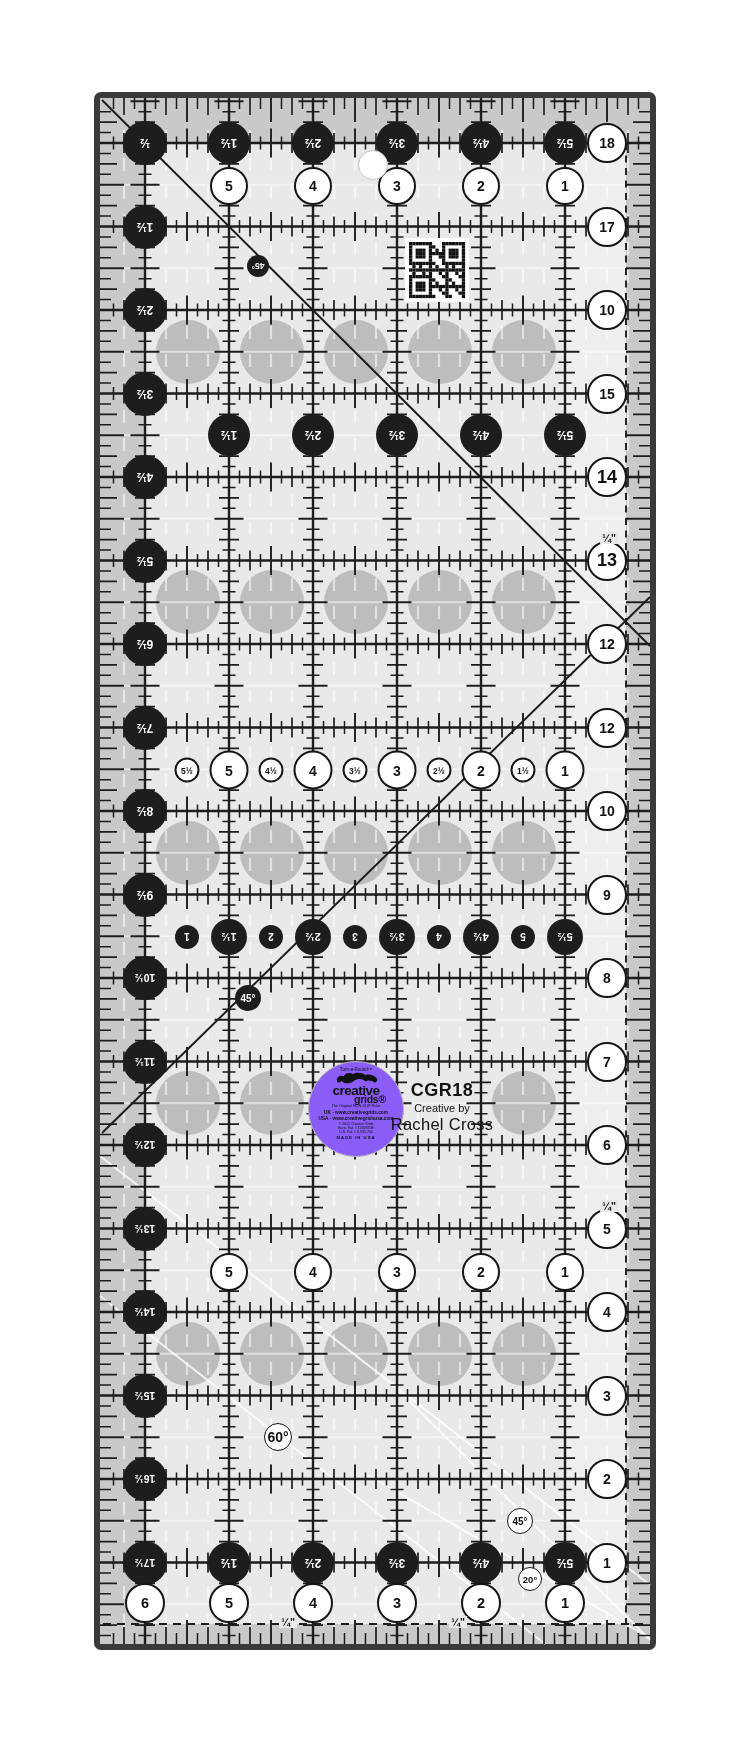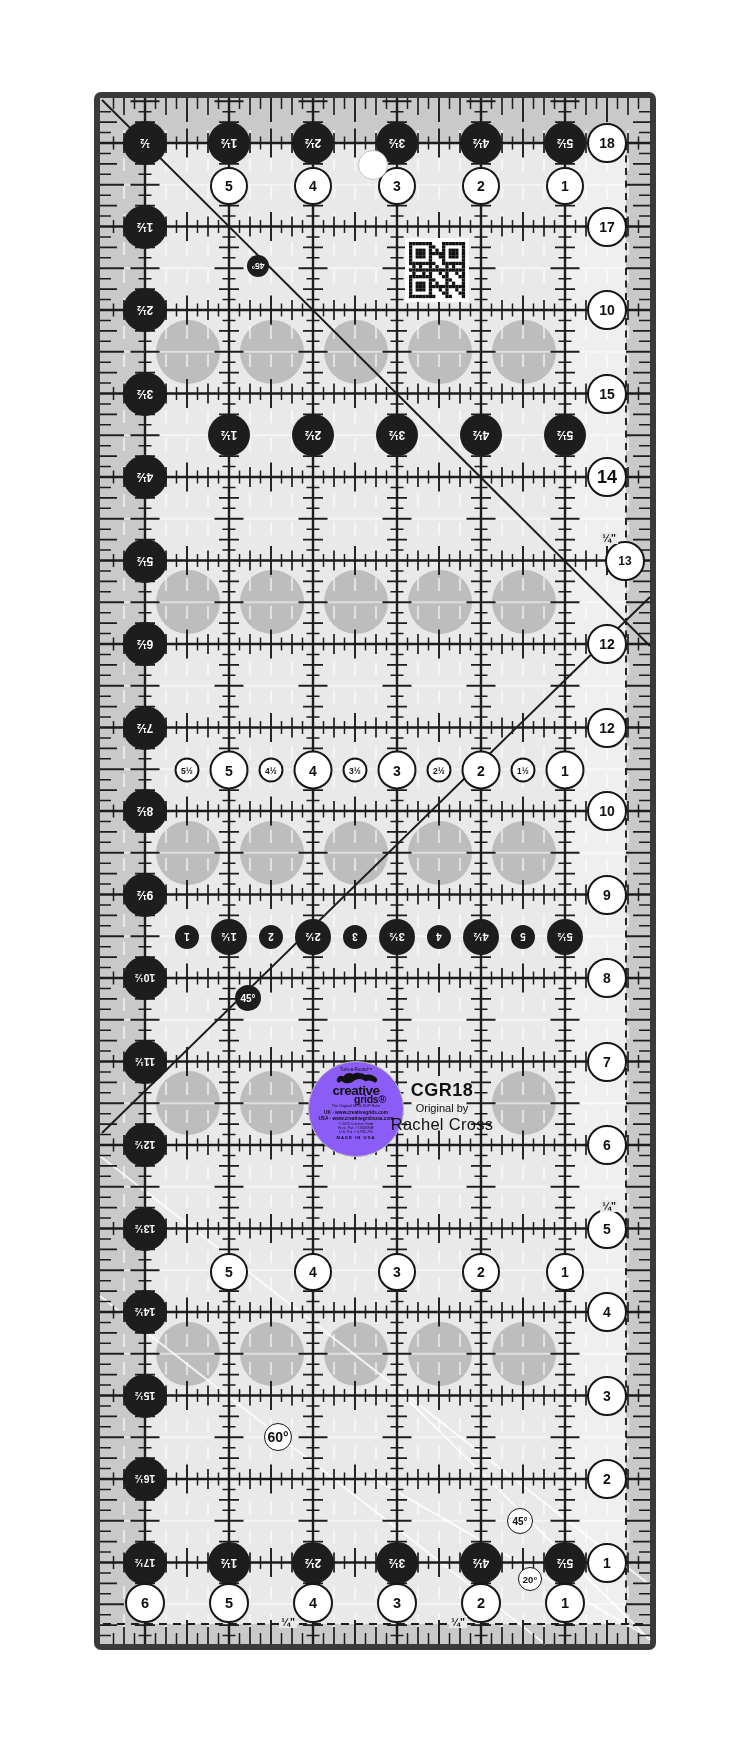--- a/index.html
+++ b/index.html
@@ -115,21 +115,21 @@
       <div class="circ black flip" style="left: 145px; top: 1228.5px; width: 44px; height: 44px; font-size: 10.5px;">13½</div>
       <div class="circ black flip" style="left: 145px; top: 1312px; width: 44px; height: 44px; font-size: 10.5px;">14½</div>
       <div class="circ black flip" style="left: 145px; top: 1395.5px; width: 44px; height: 44px; font-size: 10.5px;">15½</div>
       <div class="circ black flip" style="left: 145px; top: 1479px; width: 44px; height: 44px; font-size: 10.5px;">16½</div>
       <div class="circ black flip" style="left: 145px; top: 1562.5px; width: 44px; height: 44px; font-size: 10.5px;">17½</div>
       <div class="circ white" style="left: 607px; top: 143px; width: 40px; height: 40px; font-size: 14px;">18</div>
       <div class="circ white" style="left: 607px; top: 226.5px; width: 40px; height: 40px; font-size: 14px;">17</div>
       <div class="circ white" style="left: 607px; top: 310px; width: 40px; height: 40px; font-size: 14px;">10</div>
       <div class="circ white" style="left: 607px; top: 393.5px; width: 40px; height: 40px; font-size: 14px;">15</div>
       <div class="circ white" style="left: 607px; top: 477px; width: 40px; height: 40px; font-size: 18px;">14</div>
-      <div class="circ white" style="left: 625px; top: 560.5px; width: 40px; height: 40px; font-size: 12px;">13</div>
+      <div class="circ white" style="left: 607px; top: 560.5px; width: 40px; height: 40px; font-size: 18px;">13</div>
       <div class="circ white" style="left: 607px; top: 644px; width: 40px; height: 40px; font-size: 14px;">12</div>
       <div class="circ white" style="left: 607px; top: 727.5px; width: 40px; height: 40px; font-size: 14px;">12</div>
       <div class="circ white" style="left: 607px; top: 811px; width: 40px; height: 40px; font-size: 14px;">10</div>
       <div class="circ white" style="left: 607px; top: 894.5px; width: 40px; height: 40px; font-size: 14px;">9</div>
       <div class="circ white" style="left: 607px; top: 978px; width: 40px; height: 40px; font-size: 14px;">8</div>
       <div class="circ white" style="left: 607px; top: 1061.5px; width: 40px; height: 40px; font-size: 14px;">7</div>
       <div class="circ white" style="left: 607px; top: 1145px; width: 40px; height: 40px; font-size: 14px;">6</div>
       <div class="circ white" style="left: 607px; top: 1228.5px; width: 40px; height: 40px; font-size: 14px;">5</div>
       <div class="circ white" style="left: 607px; top: 1312px; width: 40px; height: 40px; font-size: 14px;">4</div>
       <div class="circ white" style="left: 607px; top: 1395.5px; width: 40px; height: 40px; font-size: 14px;">3</div>
@@ -384,20 +384,20 @@
       <div class="l-url">USA - www.creativegridsusa.com</div>
       <div class="l-tiny">© 2015 Creative Grids</div>
       <div class="l-tiny">Euro. Pat. # 1332690B</div>
       <div class="l-tiny">U.S. Pat. # 6,935,704</div>
       <div class="l-made">MADE IN USA</div>
     </div>
   </div>
 
   <div class="abs" id="cgr-block">
     <div class="model">CGR18</div>
-    <div class="designed">Original by</div>
+    <div class="designed">Creative by</div>
     <div class="designer">Rachel Cross</div>
   </div>
 <div class="qlabel" style="left: 609px; top: 538px;">¼"</div>
     <div class="qlabel" style="left: 609px; top: 1206px;">¼"</div>
     <div class="qlabel" style="left: 288px; top: 1622px;">¼"</div>
     <div class="qlabel" style="left: 458px; top: 1622px;">¼"</div>
   </div>
 
 </body></html>

